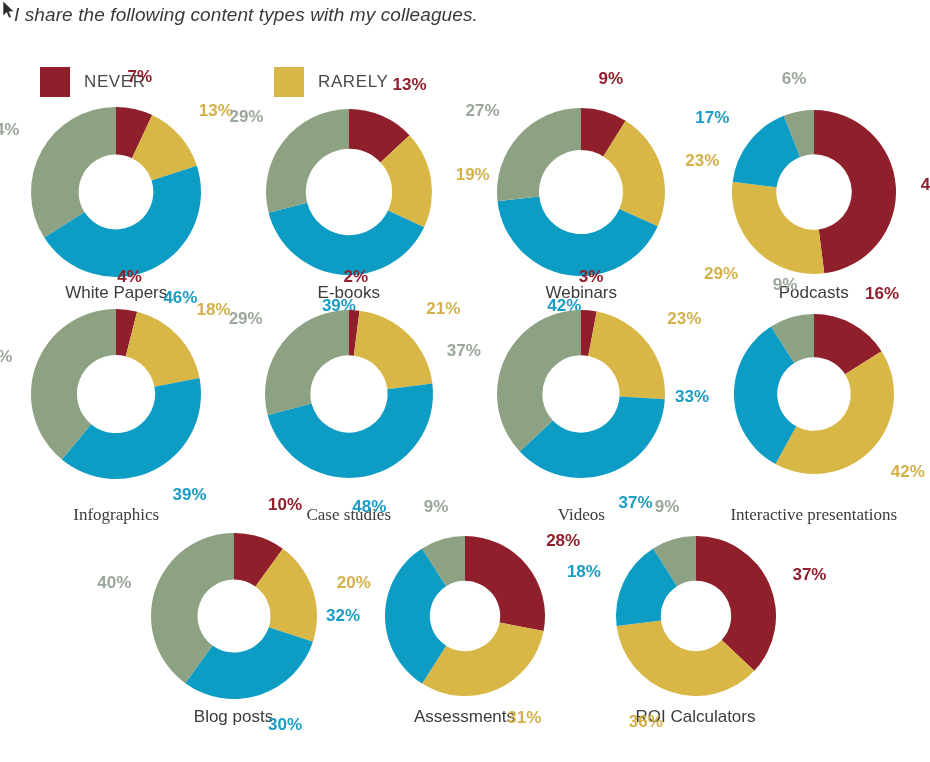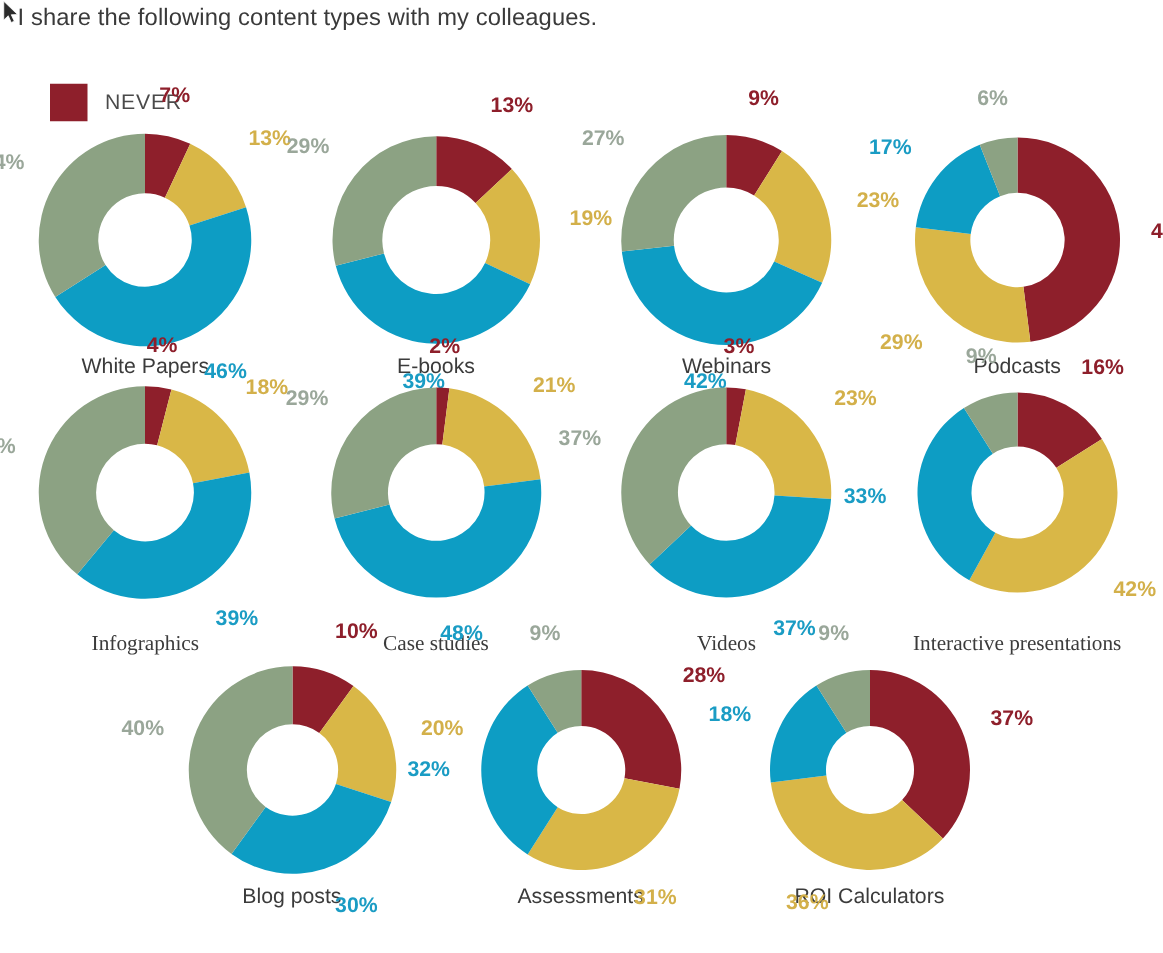--- a/index.html
+++ b/index.html
@@ -4,21 +4,21 @@
 <style>
   html,body{margin:0;padding:0;}
   body{
     width:930px;height:762px;background:#ffffff;
     font-family:"Liberation Sans", sans-serif;
     color:#3b3b3b;overflow:hidden;position:relative;
   }
   .cursor{position:absolute;left:2px;top:1px;width:14px;height:18px;pointer-events:none;}
   .headline{
     position:absolute;left:14px;top:4px;
-    font-size:19px;color:#3a3a3a;
+    font-style:italic;font-size:19px;color:#3a3a3a;
     letter-spacing:0.1px;white-space:nowrap;
   }
   .legend{
     position:absolute;left:40px;top:66px;width:880px;height:32px;
     display:flex;
   }
   .legend-item{display:flex;align-items:center;width:234px;}
   .legend-swatch{width:30px;height:30px;display:block;flex:0 0 auto;}
   .legend-label{
     margin-left:14px;font-size:17px;color:#4a4a4a;letter-spacing:0.6px;
@@ -55,20 +55,24 @@
   </svg>
 </span>
 
 <div class="headline">I share the following content types with my colleagues.</div>
 
 <div class="legend" id="legend">
     <div class="legend-item">
       <span class="legend-swatch" style="background: rgb(142, 31, 43);"></span>
       <span class="legend-label">NEVER</span>
     </div>
+    <div class="legend-item">
+      <span class="legend-swatch" style="background: rgb(217, 183, 71);"></span>
+      <span class="legend-label">RARELY</span>
+    </div>
   </div>
 
 <div class="grid">
   <div class="row r1" id="row-1">
       <div class="cell">
         <div class="chart-wrap">
           <svg viewBox="0 0 210 185">
             <path d="M 105 7 A 85 85 0 0 1 141.1912397830312 15.08970054038835 L 120.92414550453373 58.159468237770874 A 37.4 37.4 0 0 0 105 54.6 Z" fill="#8e1f2b"></path>
             <path d="M 141.1912397830312 15.08970054038835 A 85 85 0 0 1 185.83980388508803 65.73355547812947 L 140.56951370943875 80.44276441037697 A 37.4 37.4 0 0 0 120.92414550453373 58.159468237770874 Z" fill="#d9b747"></path>
             <path d="M 185.83980388508803 65.73355547812947 A 85 85 0 0 1 33.23212633232872 137.54527757321472 L 73.42213558622464 112.03992213221447 A 37.4 37.4 0 0 0 140.56951370943875 80.44276441037697 Z" fill="#0d9dc4"></path>

